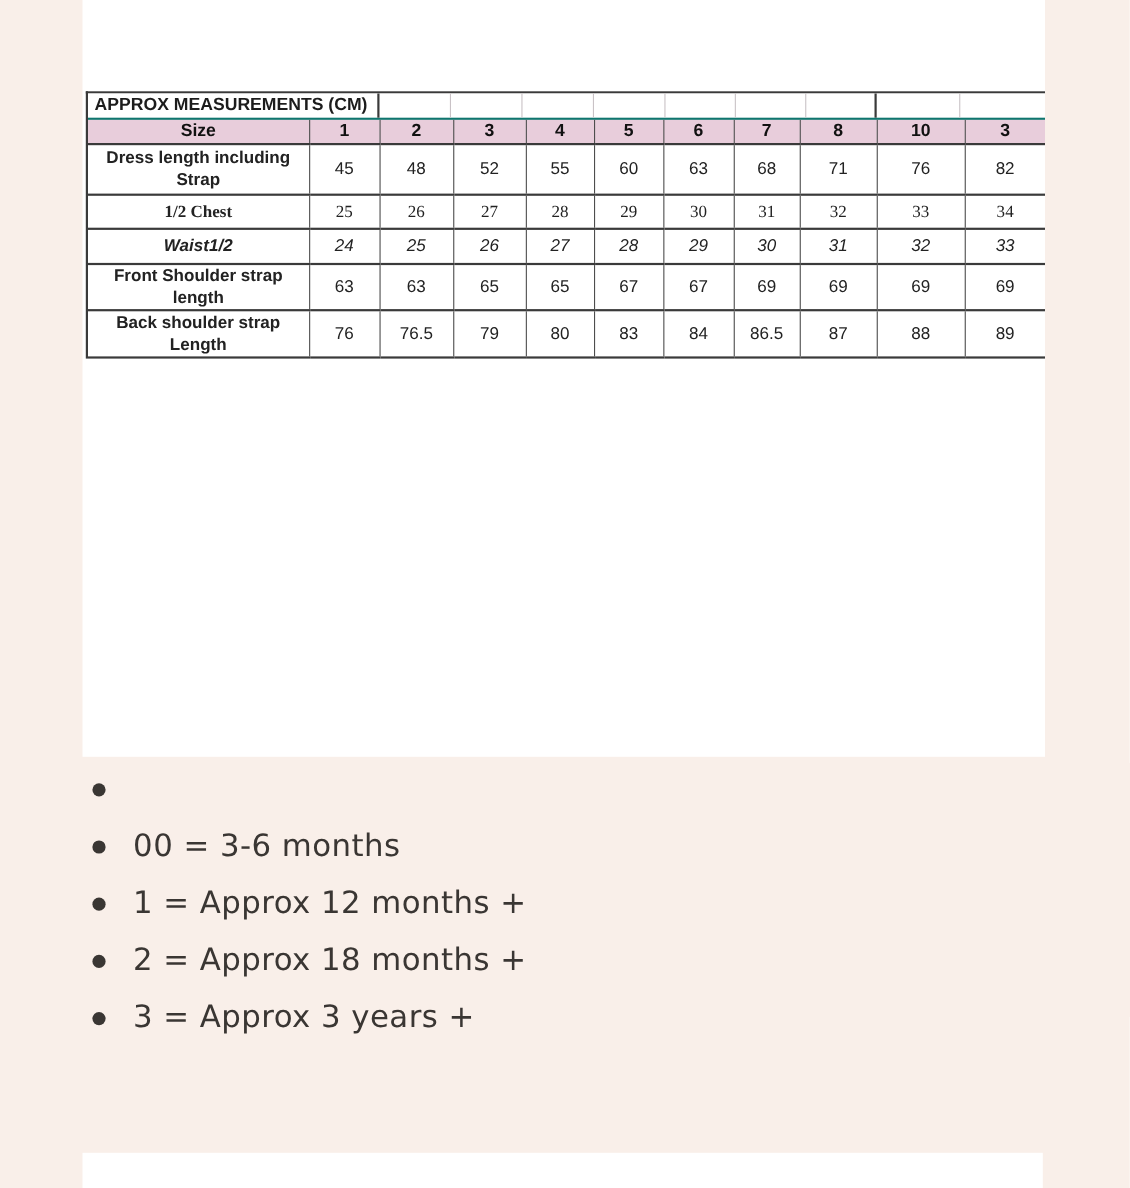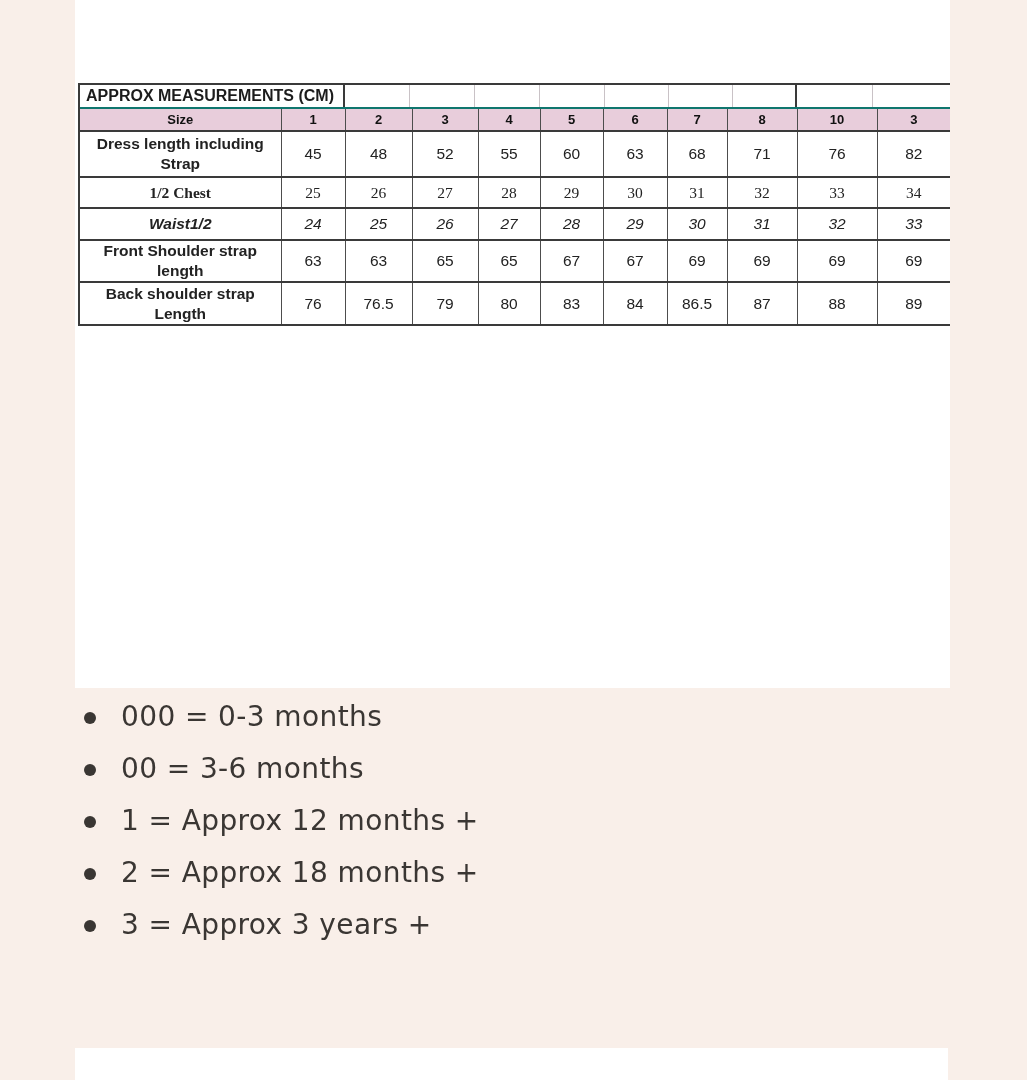--- a/index.html
+++ b/index.html
@@ -54,21 +54,21 @@
     border-left: 1px solid #4d4d4d;
     border-bottom: 2px solid #3a3a3a;
     padding: 0; box-sizing: border-box;
     font-size: 15.5px;
     text-align: center; vertical-align: middle;
     color: #222;
   }
   table.measure td:first-child, table.measure th:first-child { border-left: none; }
   tr.size-row th {
     background: #e8cddb;
-    font-weight: bold; font-size: 13px; height: 22px; color: #111;
+    font-weight: bold; font-size: 16px; height: 22px; color: #111;
   }
   td.rowlabel {
     text-align: left; font-weight: bold; font-size: 16.5px;
     padding: 2px 4px 2px 7px; line-height: 20px; color: #111;
   }
   tr.r-dress td { height: 46px; }
   tr.r-chest td { height: 31px; font-family: Liberation Serif, serif; }
   tr.r-waist td { height: 32px; font-style: italic; }
   tr.r-frontw td { height: 33px; }
   tr.r-fshoulder td { height: 41px; }
@@ -216,21 +216,20 @@
           </tr>
         </tbody>
       </table>
     </div>
   </div>
 
   <div class="notes">
     <ul>
       <li>
         <span class="bullet-dot"></span>
-        <span>000 = 0-3 months</span>
       </li>
       <li>
         <span class="bullet-dot"></span>
         <span>00 = 3-6 months</span>
       </li>
       <li>
         <span class="bullet-dot"></span>
         <span>1 = Approx 12 months +</span>
       </li>
       <li>

